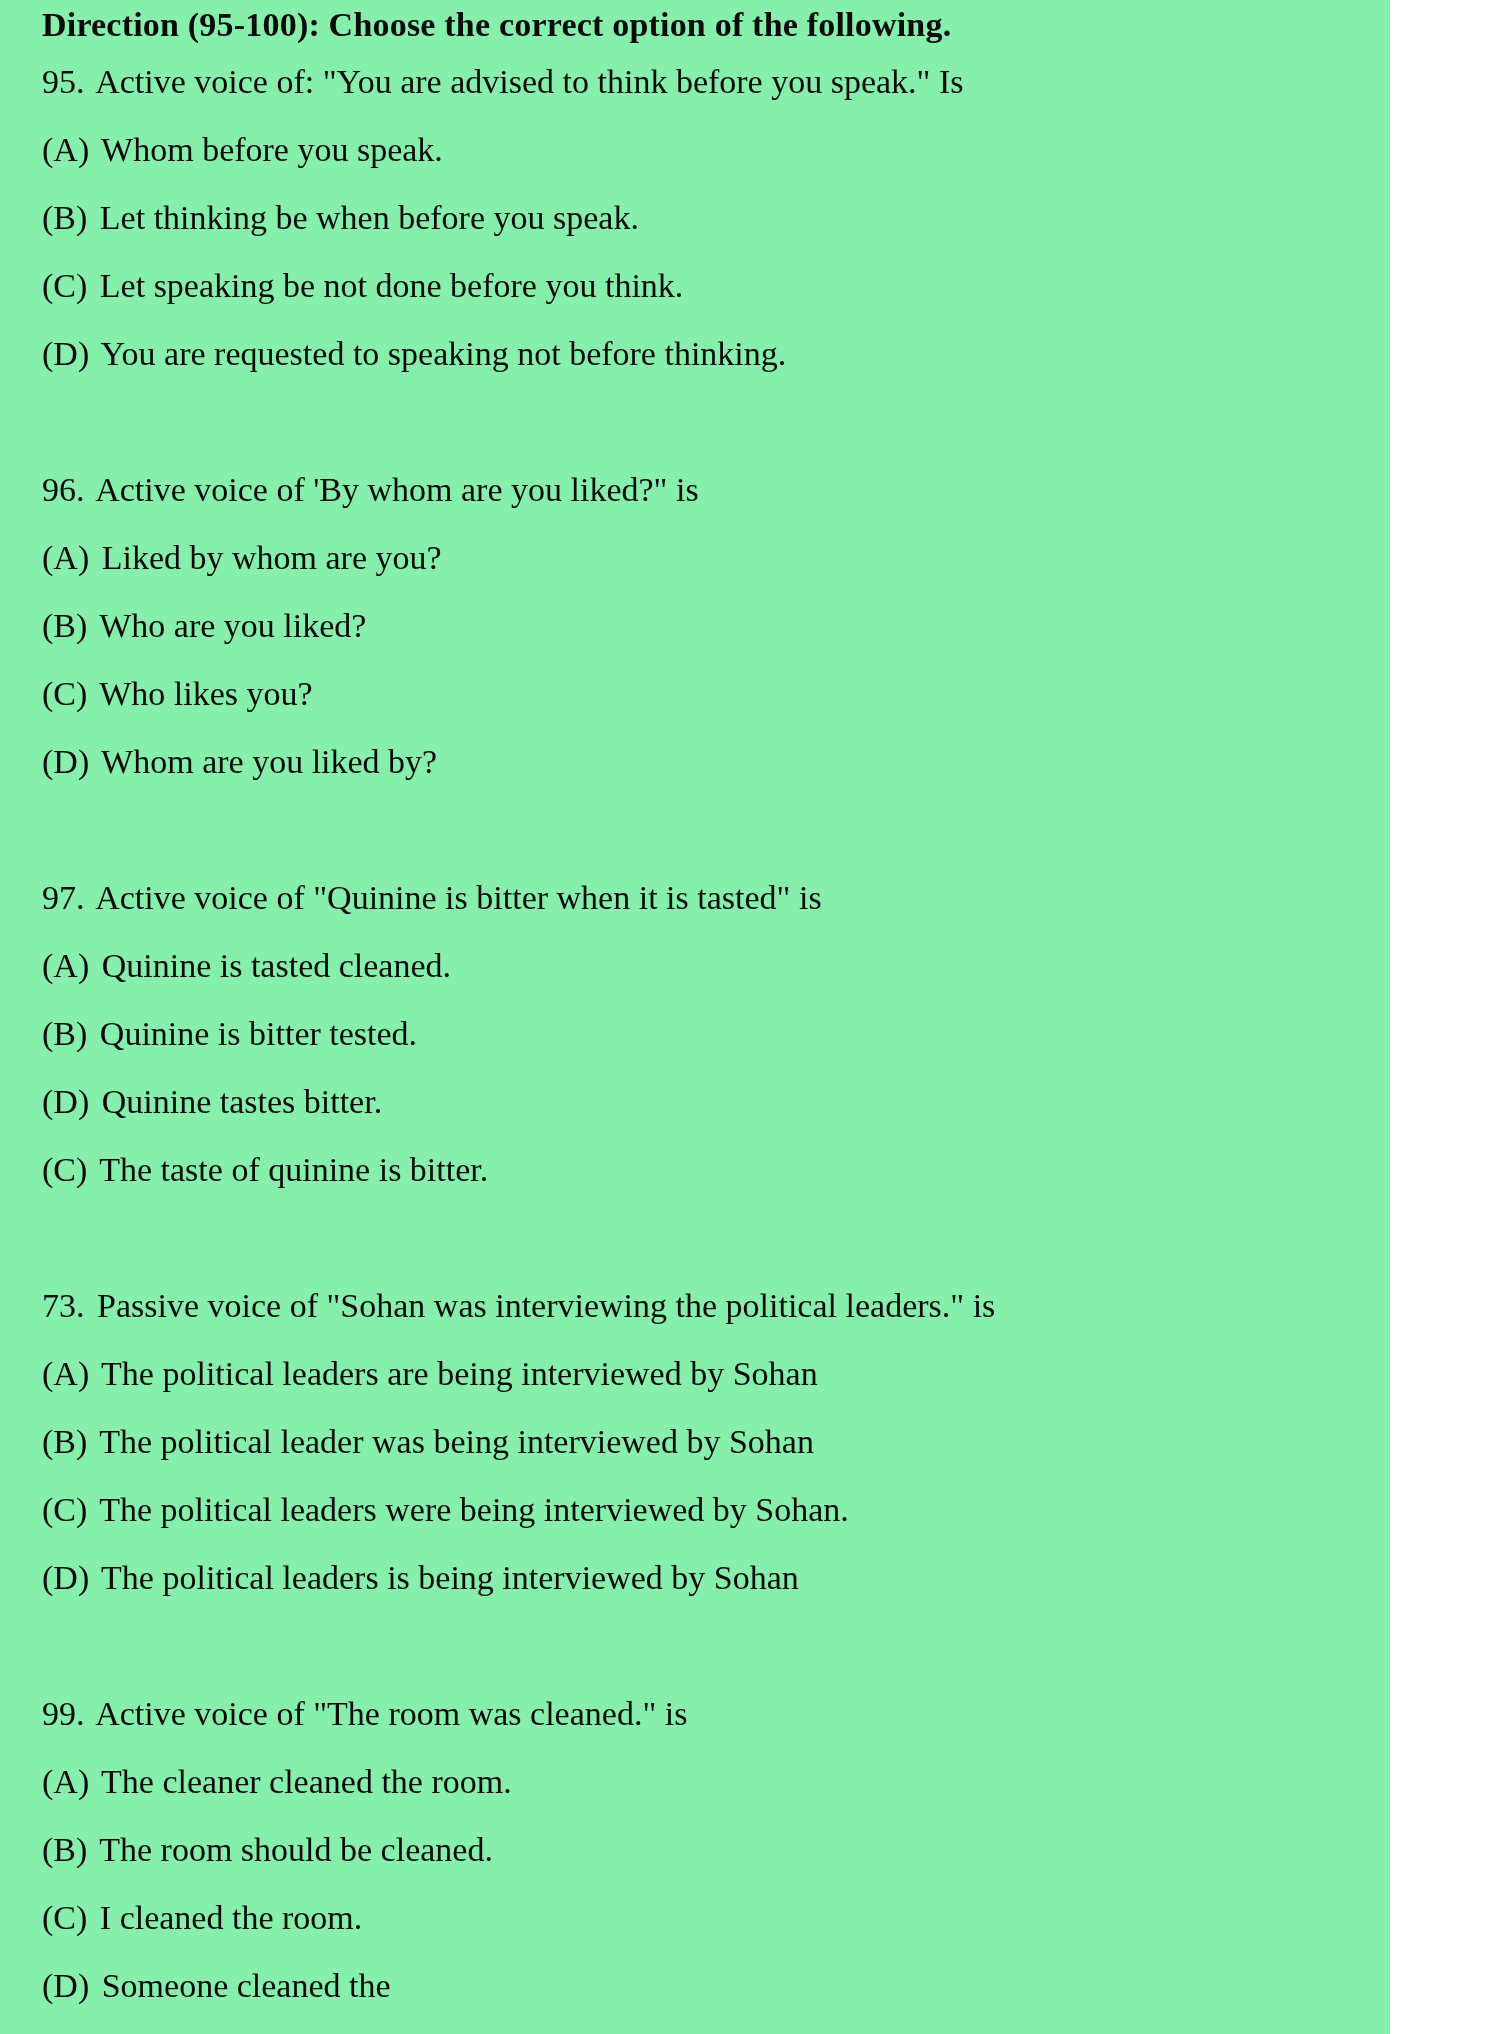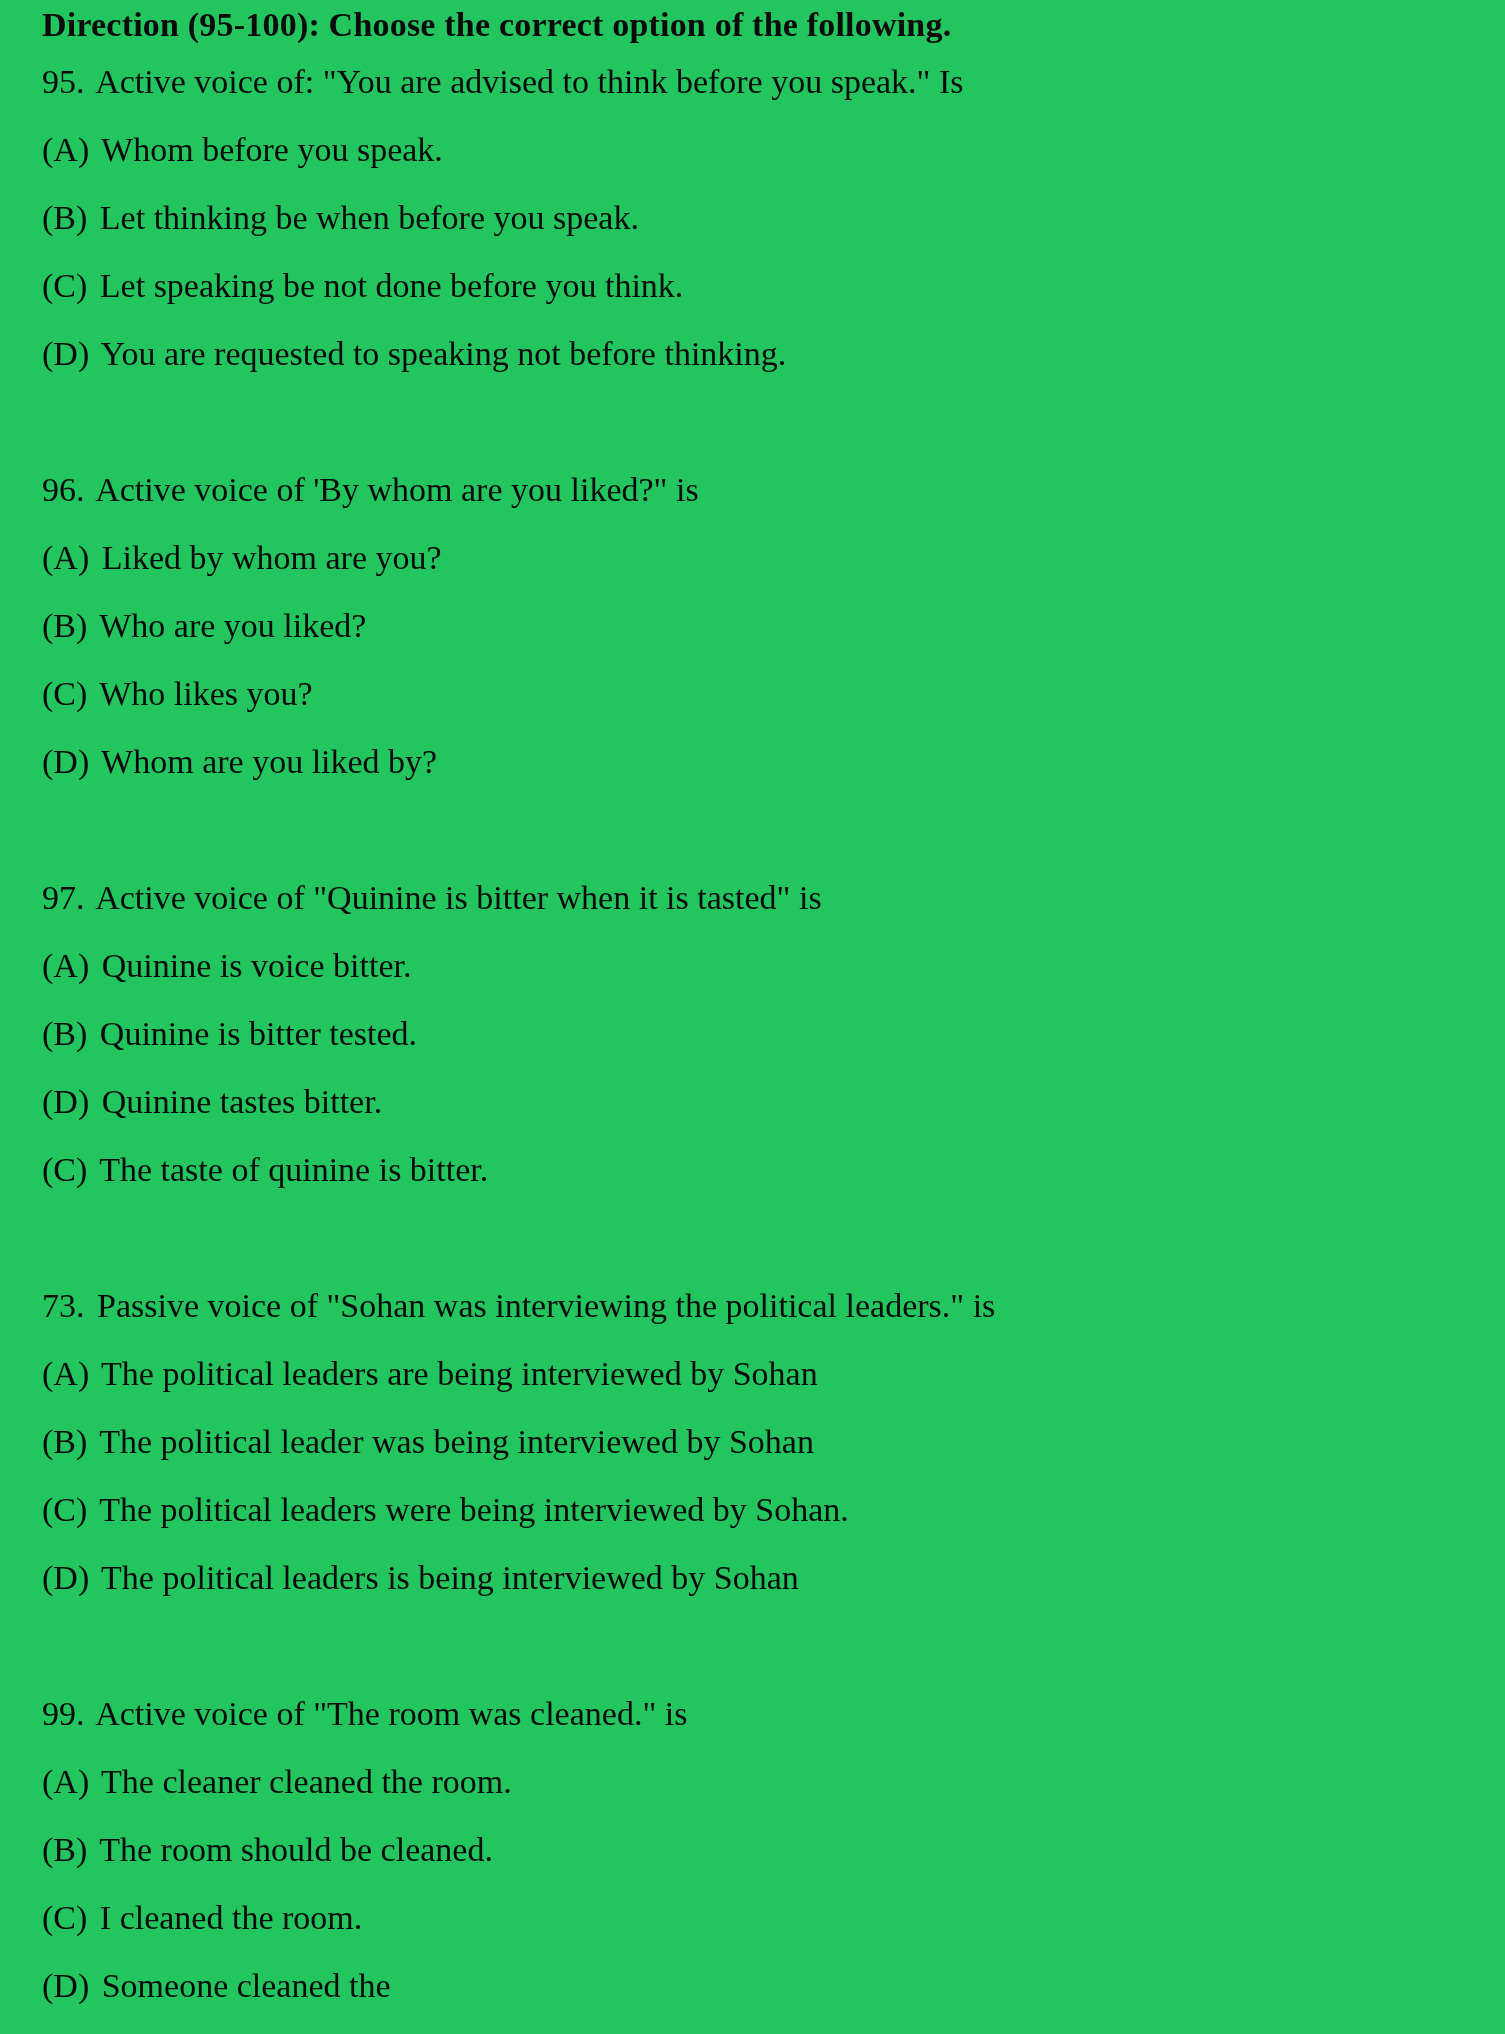--- a/index.html
+++ b/index.html
@@ -7,27 +7,27 @@
     padding: 0;
     background: #ffffff;
   }
   body {
     width: 1505px;
     height: 2034px;
     overflow: hidden;
   }
   .page {
     box-sizing: border-box;
-    width: 1505px;
+    width: 1390px;
     min-height: 2034px;
     padding: 2px 30px 0 42px;
     font-family: "Liberation Serif", "DejaVu Serif", serif;
     font-size: 34px;
     color: #0b0b0b;
-    background: #22c55e;
+    background: #86efac;
   }
   .heading {
     font-weight: bold;
     line-height: 46px;
     white-space: nowrap;
     letter-spacing: 0.2px;
   }
   .line {
     line-height: 68px;
     white-space: nowrap;
@@ -83,21 +83,21 @@
     <div class="line">
       <span class="lbl">(D)</span><span> </span><span>Whom are you liked by?</span>
     </div>
   </div>
 
   <div class="qblock">
     <div class="line">
       <span class="num">97.</span><span> </span><span>Active voice of "Quinine is bitter when it is tasted" is</span>
     </div>
     <div class="line">
-      <span class="lbl">(A)</span><span> </span><span>Quinine is voice bitter.</span>
+      <span class="lbl">(A)</span><span> </span><span>Quinine is tasted cleaned.</span>
     </div>
     <div class="line">
       <span class="lbl">(B)</span><span> </span><span>Quinine is bitter tested.</span>
     </div>
     <div class="line">
       <span class="lbl">(D)</span><span> </span><span>Quinine tastes bitter.</span>
     </div>
     <div class="line">
       <span class="lbl">(C)</span><span> </span><span>The taste of quinine is bitter.</span>
     </div>

